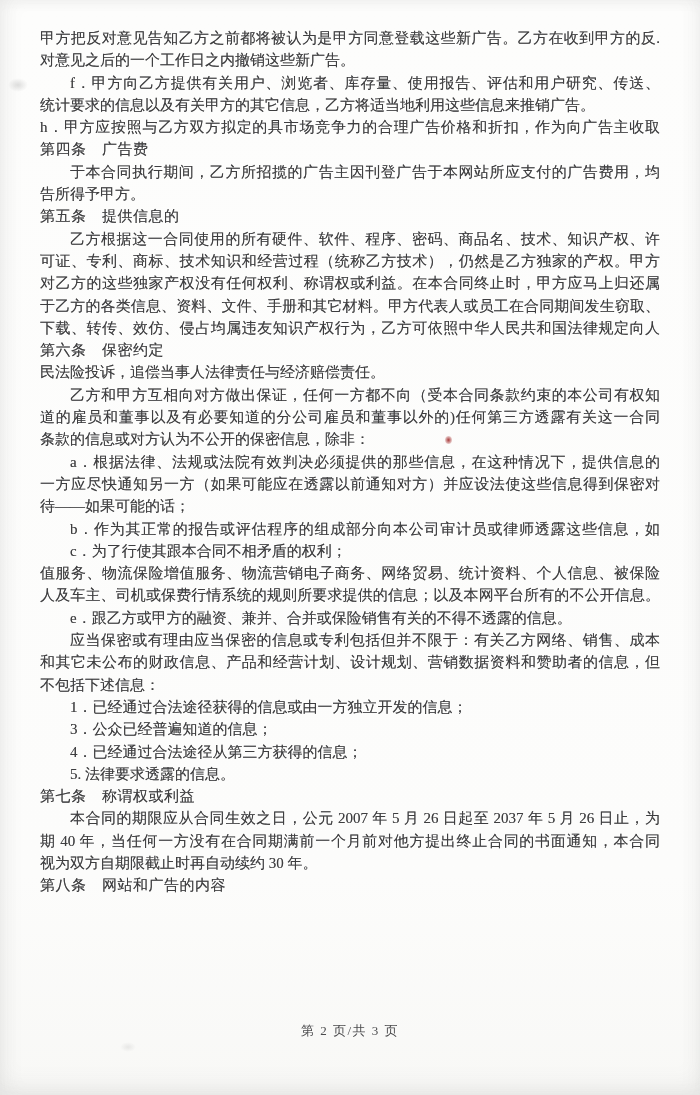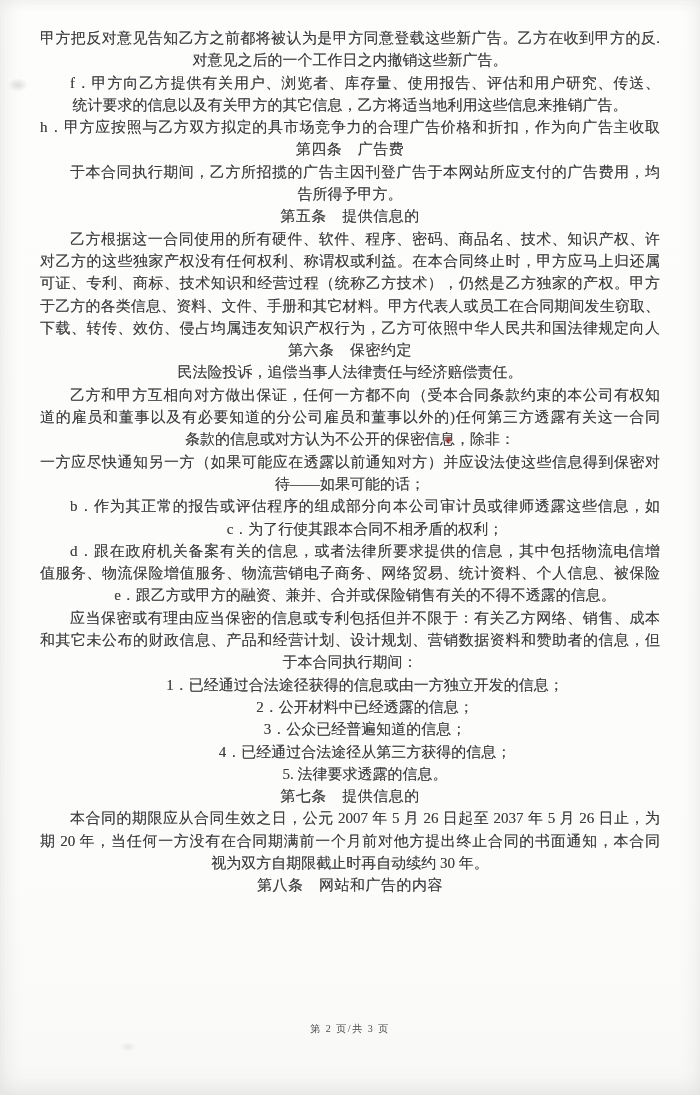--- a/index.html
+++ b/index.html
@@ -33,38 +33,38 @@
     left: 40px;
     top: 27px;
     width: 620px;
     color: #3e3e40;
   }
   .line {
     font-size: 15px;
     line-height: 22.3px;
     height: 22.3px;
     white-space: nowrap;
-    text-align: center;
+    text-align: left;
     text-shadow: 0 0 0.4px rgba(60,60,60,0.55);
   }
   .line.justify {
     white-space: normal;
     text-align: justify;
     text-align-last: justify;
     overflow: hidden;
   }
   .line.indent { padding-left: 30px; }
   .line.heading { letter-spacing: 0.5px; }
   .footer {
     position: absolute;
     top: 1022px;
     left: 0;
     width: 700px;
     text-align: center;
-    font-size: 10px;
+    font-size: 13px;
     letter-spacing: 1.5px;
     color: #4b4b4d;
   }
   
   .smudge-left {
     position: absolute;
     left: 8px;
     top: 78px;
     width: 20px;
     height: 14px;
@@ -98,47 +98,47 @@
       <div class="line justify">甲方把反对意见告知乙方之前都将被认为是甲方同意登载这些新广告。乙方在收到甲方的反.</div>
       <div class="line">对意见之后的一个工作日之内撤销这些新广告。</div>
       <div class="line indent justify">f．甲方向乙方提供有关用户、浏览者、库存量、使用报告、评估和用户研究、传送、</div>
       <div class="line">统计要求的信息以及有关甲方的其它信息，乙方将适当地利用这些信息来推销广告。</div>
       <div class="line justify">h．甲方应按照与乙方双方拟定的具市场竞争力的合理广告价格和折扣，作为向广告主收取</div>
       <div class="line heading">第四条　广告费</div>
       <div class="line indent justify">于本合同执行期间，乙方所招揽的广告主因刊登广告于本网站所应支付的广告费用，均</div>
       <div class="line">告所得予甲方。</div>
       <div class="line heading">第五条　提供信息的</div>
       <div class="line indent justify">乙方根据这一合同使用的所有硬件、软件、程序、密码、商品名、技术、知识产权、许</div>
+      <div class="line justify">可证、专利、商标、技术知识和经营过程（统称乙方技术），仍然是乙方独家的产权。甲方</div>
       <div class="line justify">对乙方的这些独家产权没有任何权利、称谓权或利益。在本合同终止时，甲方应马上归还属</div>
-      <div class="line justify">可证、专利、商标、技术知识和经营过程（统称乙方技术），仍然是乙方独家的产权。甲方</div>
       <div class="line justify">于乙方的各类信息、资料、文件、手册和其它材料。甲方代表人或员工在合同期间发生窃取、</div>
       <div class="line justify">下载、转传、效仿、侵占均属违友知识产权行为，乙方可依照中华人民共和国法律规定向人</div>
       <div class="line heading">第六条　保密约定</div>
       <div class="line">民法险投诉，追偿当事人法律责任与经济赔偿责任。</div>
       <div class="line indent justify">乙方和甲方互相向对方做出保证，任何一方都不向（受本合同条款约束的本公司有权知</div>
       <div class="line justify">道的雇员和董事以及有必要知道的分公司雇员和董事以外的)任何第三方透露有关这一合同</div>
       <div class="line">条款的信息或对方认为不公开的保密信息，除非：</div>
+      <div class="line indent justify">a．根据法律、法规或法院有效判决必须提供的那些信息，在这种情况下，提供信息的</div>
       <div class="line justify">一方应尽快通知另一方（如果可能应在透露以前通知对方）并应设法使这些信息得到保密对</div>
       <div class="line">待——如果可能的话；</div>
       <div class="line indent justify">b．作为其正常的报告或评估程序的组成部分向本公司审计员或律师透露这些信息，如</div>
       <div class="line indent">c．为了行使其跟本合同不相矛盾的权利；</div>
-      <div class="line indent justify">d．跟在政府机关备案有关的信息，或者法律所要求提供的信息，其中包括物流电信增</div>
       <div class="line justify">值服务、物流保险增值服务、物流营销电子商务、网络贸易、统计资料、个人信息、被保险</div>
+      <div class="line justify">人及车主、司机或保费行情系统的规则所要求提供的信息；以及本网平台所有的不公开信息。</div>
       <div class="line indent">e．跟乙方或甲方的融资、兼并、合并或保险销售有关的不得不透露的信息。</div>
       <div class="line indent justify">应当保密或有理由应当保密的信息或专利包括但并不限于：有关乙方网络、销售、成本</div>
       <div class="line justify">和其它未公布的财政信息、产品和经营计划、设计规划、营销数据资料和赞助者的信息，但</div>
-      <div class="line">于本合同执行期间：</div>
+      <div class="line">不包括下述信息：</div>
       <div class="line indent">1．已经通过合法途径获得的信息或由一方独立开发的信息；</div>
-      <div class="line indent">2．公开材料中已经透露的信息；</div>
       <div class="line indent">3．公众已经普遍知道的信息；</div>
       <div class="line indent">4．已经通过合法途径从第三方获得的信息；</div>
       <div class="line indent">5. 法律要求透露的信息。</div>
-      <div class="line heading">第七条　提供信息的</div>
+      <div class="line heading">第七条　称谓权或利益</div>
       <div class="line indent justify">本合同的期限应从合同生效之日，公元 2007 年 5 月 26 日起至 2037 年 5 月 26 日止，为</div>
-      <div class="line justify">期 20 年，当任何一方没有在合同期满前一个月前对他方提出终止合同的书面通知，本合同</div>
+      <div class="line justify">期 40 年，当任何一方没有在合同期满前一个月前对他方提出终止合同的书面通知，本合同</div>
       <div class="line">视为双方自期限截止时再自动续约 30 年。</div>
       <div class="line heading">第八条　网站和广告的内容</div>
     </div>
 
   <div class="footer">
     <span>第 2 页/共 3 页</span>
   </div>
 
   <div class="smudge-left"></div>
   <div class="smudge-bottom"></div>

